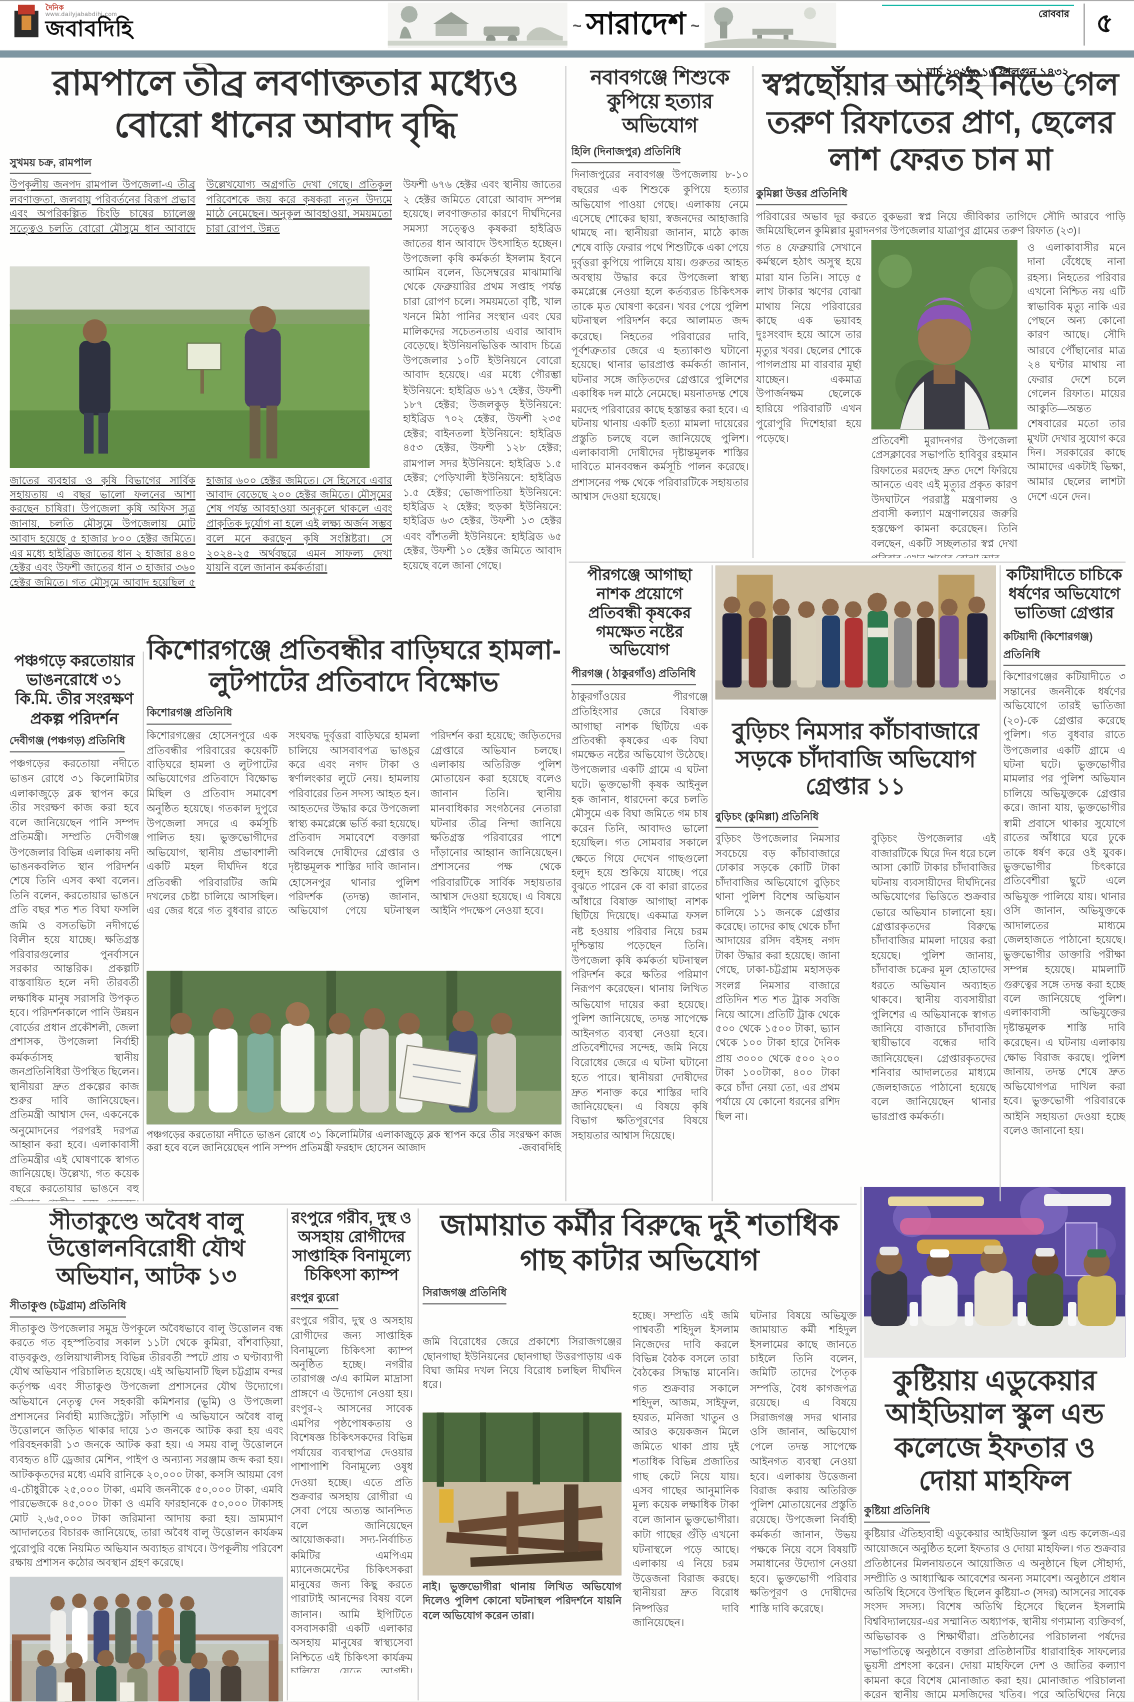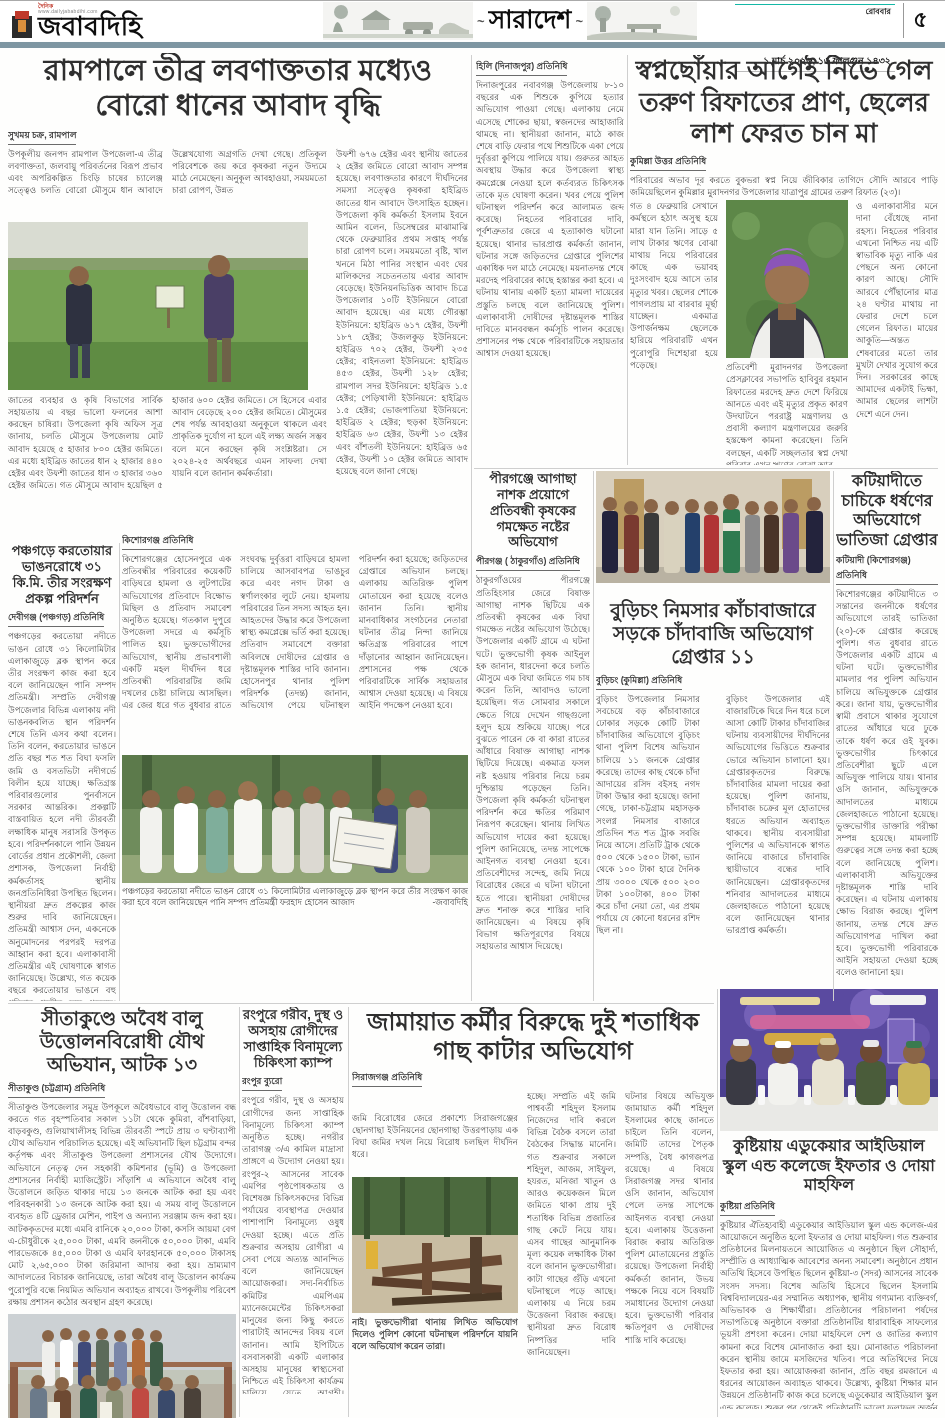--- a/index.html
+++ b/index.html
@@ -10,21 +10,21 @@
     font-family:"Liberation Sans","DejaVu Sans",sans-serif;
     border-top:1px solid #aaa;
   }
   
   .masthead { position:absolute; left:0; top:0; width:945px; height:40px; background:#fff; }
   .brand { position:absolute; left:10px; top:2px; display:flex; align-items:flex-end; gap:4px; }
   .brand-emblem { width:24px; height:30px; }
   .brand-stack { display:flex; flex-direction:column; line-height:1; }
   .brand-prefix { font-size:6px; color:#c0392b; font-weight:bold; }
   .brand-url { font-size:5px; color:#888; letter-spacing:.3px; }
-  .brand-title { font-size:26px; font-weight:bold; color:#0d0d0d; letter-spacing:.5px;font-family:Liberation Serif, serif; }
+  .brand-title { font-size:18px; font-weight:bold; color:#0d0d0d; letter-spacing:.5px;font-family:Liberation Serif, serif; }
   .section-band { position:absolute; left:300px; top:0; width:420px; height:40px; display:flex; align-items:center; justify-content:center; gap:4px; }
   .section-title { font-size:25px; font-weight:bold; color:#0d0d0d; white-space:nowrap;text-align:right; }
   .tilde { color:#555; font-size:13px; font-weight:bold; }
   .mast-right { position:absolute; right:50px; top:3px; width:160px; text-align:right; border-top:1px solid #14b8a6; border-bottom:1px solid #bbb; padding:2px 4px 3px; }
   .mast-day { font-size:8px; color:#222; font-weight:bold; line-height:1.3; }
   .mast-date { font-size:9.5px; color:#111; font-weight:bold; line-height:1.3;margin-top:38px; }
   .page-no-box { position:absolute; right:8px; top:2px; width:34px; height:35px; border-left:1px solid #999; display:flex; align-items:center; justify-content:center; }
   .page-no { font-size:22px; font-weight:bold; color:#111; }
   .mast-rule { position:absolute; left:0; top:41px; width:945px; height:6px; background:#7e96a2; }
   
@@ -95,21 +95,21 @@
     <div class="page-no-box">
       <span class="page-no">৫</span>
     </div>
   </div>
   <div class="mast-rule"></div>
 
   <div class="art" style="left:8px; top:52px; width:460px; height:478px;">
     <div class="hl" style="font-size:29px;">রামপালে তীব্র লবণাক্ততার মধ্যেও বোরো ধানের আবাদ বৃদ্ধি</div>
     <span class="byline">সুখময় চক্র, রামপাল</span>
     <div style="display:flex; gap:9px;">
-      <div style="width:364px;">
+      <div style="width:364px;text-decoration:underline;">
         <div class="body cols2" style="height:74px;">উপকূলীয় জনপদ রামপাল উপজেলা-এ তীব্র লবণাক্ততা, জলবায়ু পরিবর্তনের বিরূপ প্রভাব এবং অপরিকল্পিত চিংড়ি চাষের চ্যালেঞ্জ সত্ত্বেও চলতি বোরো মৌসুমে ধান আবাদে উল্লেখযোগ্য অগ্রগতি দেখা গেছে। প্রতিকূল পরিবেশকে জয় করে কৃষকরা নতুন উদ্যমে মাঠে নেমেছেন। অনুকূল আবহাওয়া, সময়মতো চারা রোপণ, উন্নত</div>
         <svg class="photo" width="300" height="168" viewBox="0 0 300 168">
           <rect width="300" height="168" fill="#d9dcd2"></rect>
           <rect y="36" width="300" height="14" fill="#87a06c"></rect>
           <rect y="48" width="300" height="120" fill="#76a254"></rect>
           <rect y="120" width="300" height="48" fill="#5f8c43"></rect>
           <rect x="148" y="64" width="28" height="22" fill="#e9ecd9" stroke="#6b7b52"></rect>
           <rect x="159" y="86" width="3" height="20" fill="#7a6b4a"></rect>
           <rect x="58" y="62" width="26" height="62" rx="6" fill="#2e3140"></rect>
           <circle cx="71" cy="54" r="10" fill="#8a6547"></circle>
@@ -122,20 +122,21 @@
         </svg>
         <div class="body cols2" style="height:128px; margin-top:4px;">জাতের ব্যবহার ও কৃষি বিভাগের সার্বিক সহায়তায় এ বছর ভালো ফলনের আশা করছেন চাষিরা। উপজেলা কৃষি অফিস সূত্র জানায়, চলতি মৌসুমে উপজেলায় মোট আবাদ হয়েছে ৫ হাজার ৮০০ হেক্টর জমিতে। এর মধ্যে হাইব্রিড জাতের ধান ২ হাজার ৪৪০ হেক্টর এবং উফশী জাতের ধান ৩ হাজার ৩৬০ হেক্টর জমিতে। গত মৌসুমে আবাদ হয়েছিল ৫ হাজার ৬০০ হেক্টর জমিতে। সে হিসেবে এবার আবাদ বেড়েছে ২০০ হেক্টর জমিতে। মৌসুমের শেষ পর্যন্ত আবহাওয়া অনুকূলে থাকলে এবং প্রাকৃতিক দুর্যোগ না হলে এই লক্ষ্য অর্জন সম্ভব বলে মনে করছেন কৃষি সংশ্লিষ্টরা। সে ২০২৪-২৫ অর্থবছরে এমন সাফল্য দেখা যায়নি বলে জানান কর্মকর্তারা।</div>
       </div>
       <div style="width:151px;">
         <div class="body" style="height:382px;">উফশী ৬৭৬ হেক্টর এবং স্থানীয় জাতের ২ হেক্টর জমিতে বোরো আবাদ সম্পন্ন হয়েছে। লবণাক্ততার কারণে দীর্ঘদিনের সমস্যা সত্ত্বেও কৃষকরা হাইব্রিড জাতের ধান আবাদে উৎসাহিত হচ্ছেন। উপজেলা কৃষি কর্মকর্তা ইসলাম ইবনে আমিন বলেন, ডিসেম্বরের মাঝামাঝি থেকে ফেব্রুয়ারির প্রথম সপ্তাহ পর্যন্ত চারা রোপণ চলে। সময়মতো বৃষ্টি, খাল খননে মিঠা পানির সংস্থান এবং ঘের মালিকদের সচেতনতায় এবার আবাদ বেড়েছে। ইউনিয়নভিত্তিক আবাদ চিত্রে উপজেলার ১০টি ইউনিয়নে বোরো আবাদ হয়েছে। এর মধ্যে গৌরম্ভা ইউনিয়নে: হাইব্রিড ৬১৭ হেক্টর, উফশী ১৮৭ হেক্টর; উজলকুড় ইউনিয়নে: হাইব্রিড ৭০২ হেক্টর, উফশী ২৩৫ হেক্টর; বাইনতলা ইউনিয়নে: হাইব্রিড ৪৫৩ হেক্টর, উফশী ১২৮ হেক্টর; রামপাল সদর ইউনিয়নে: হাইব্রিড ১.৫ হেক্টর; পেড়িখালী ইউনিয়নে: হাইব্রিড ১.৫ হেক্টর; ভোজপাতিয়া ইউনিয়নে: হাইব্রিড ২ হেক্টর; হুড়কা ইউনিয়নে: হাইব্রিড ৬৩ হেক্টর, উফশী ১৩ হেক্টর এবং বাঁশতলী ইউনিয়নে: হাইব্রিড ৬৫ হেক্টর, উফশী ১০ হেক্টর জমিতে আবাদ হয়েছে বলে জানা গেছে।</div>
       </div>
     </div>
   </div>
 
   <div class="art" style="left:476px; top:54px; width:148px; height:410px;">
+    <div class="hl" style="font-size:16.5px;">নবাবগঞ্জে শিশুকে কুপিয়ে হত্যার অভিযোগ</div>
     <span class="byline">হিলি (দিনাজপুর) প্রতিনিধি</span>
     <div class="body" style="height:330px;">দিনাজপুরের নবাবগঞ্জ উপজেলায় ৮-১০ বছরের এক শিশুকে কুপিয়ে হত্যার অভিযোগ পাওয়া গেছে। এলাকায় নেমে এসেছে শোকের ছায়া, স্বজনদের আহাজারি থামছে না। স্থানীয়রা জানান, মাঠে কাজ শেষে বাড়ি ফেরার পথে শিশুটিকে একা পেয়ে দুর্বৃত্তরা কুপিয়ে পালিয়ে যায়। গুরুতর আহত অবস্থায় উদ্ধার করে উপজেলা স্বাস্থ্য কমপ্লেক্সে নেওয়া হলে কর্তব্যরত চিকিৎসক তাকে মৃত ঘোষণা করেন। খবর পেয়ে পুলিশ ঘটনাস্থল পরিদর্শন করে আলামত জব্দ করেছে। নিহতের পরিবারের দাবি, পূর্বশত্রুতার জেরে এ হত্যাকাণ্ড ঘটানো হয়েছে। থানার ভারপ্রাপ্ত কর্মকর্তা জানান, ঘটনার সঙ্গে জড়িতদের গ্রেপ্তারে পুলিশের একাধিক দল মাঠে নেমেছে। ময়নাতদন্ত শেষে মরদেহ পরিবারের কাছে হস্তান্তর করা হবে। এ ঘটনায় থানায় একটি হত্যা মামলা দায়েরের প্রস্তুতি চলছে বলে জানিয়েছে পুলিশ। এলাকাবাসী দোষীদের দৃষ্টান্তমূলক শাস্তির দাবিতে মানববন্ধন কর্মসূচি পালন করেছে। প্রশাসনের পক্ষ থেকে পরিবারটিকে সহায়তার আশ্বাস দেওয়া হয়েছে।</div>
   </div>
 
   <div class="art" style="left:630px; top:54px; width:308px; height:410px;">
     <div class="hl" style="font-size:26px;">স্বপ্নছোঁয়ার আগেই নিভে গেল তরুণ রিফাতের প্রাণ, ছেলের লাশ ফেরত চান মা</div>
     <span class="byline">কুমিল্লা উত্তর প্রতিনিধি</span>
     <div class="body" style="height:24px;">পরিবারের অভাব দূর করতে বুকভরা স্বপ্ন নিয়ে জীবিকার তাগিদে সৌদি আরবে পাড়ি জমিয়েছিলেন কুমিল্লার মুরাদনগর উপজেলার যাত্রাপুর গ্রামের তরুণ রিফাত (২৩)।</div>
     <div style="display:flex; gap:8px; margin-top:2px;">
       <div class="body" style="width:88px; height:238px;">গত ৪ ফেব্রুয়ারি সেখানে কর্মস্থলে হঠাৎ অসুস্থ হয়ে মারা যান তিনি। সাড়ে ৫ লাখ টাকার ঋণের বোঝা মাথায় নিয়ে পরিবারের কাছে এক ভয়াবহ দুঃসংবাদ হয়ে আসে তার মৃত্যুর খবর। ছেলের শোকে পাগলপ্রায় মা বারবার মূর্ছা যাচ্ছেন। একমাত্র উপার্জনক্ষম ছেলেকে হারিয়ে পরিবারটি এখন পুরোপুরি দিশেহারা হয়ে পড়েছে।</div>
@@ -160,20 +161,21 @@
     
   </div>
 
   <div class="art" style="left:8px; top:542px; width:108px; height:458px;">
     <div class="hl" style="font-size:13px;">পঞ্চগড়ে করতোয়ার ভাঙনরোধে ৩১ কি.মি. তীর সংরক্ষণ প্রকল্প পরিদর্শন</div>
     <span class="byline">দেবীগঞ্জ (পঞ্চগড়) প্রতিনিধি</span>
     <div class="body" style="height:372px;">পঞ্চগড়ের করতোয়া নদীতে ভাঙন রোধে ৩১ কিলোমিটার এলাকাজুড়ে ব্লক স্থাপন করে তীর সংরক্ষণ কাজ করা হবে বলে জানিয়েছেন পানি সম্পদ প্রতিমন্ত্রী। সম্প্রতি দেবীগঞ্জ উপজেলার বিভিন্ন এলাকায় নদী ভাঙনকবলিত স্থান পরিদর্শন শেষে তিনি এসব কথা বলেন। তিনি বলেন, করতোয়ার ভাঙনে প্রতি বছর শত শত বিঘা ফসলি জমি ও বসতভিটা নদীগর্ভে বিলীন হয়ে যাচ্ছে। ক্ষতিগ্রস্ত পরিবারগুলোর পুনর্বাসনে সরকার আন্তরিক। প্রকল্পটি বাস্তবায়িত হলে নদী তীরবর্তী লক্ষাধিক মানুষ সরাসরি উপকৃত হবে। পরিদর্শনকালে পানি উন্নয়ন বোর্ডের প্রধান প্রকৌশলী, জেলা প্রশাসক, উপজেলা নির্বাহী কর্মকর্তাসহ স্থানীয় জনপ্রতিনিধিরা উপস্থিত ছিলেন। স্থানীয়রা দ্রুত প্রকল্পের কাজ শুরুর দাবি জানিয়েছেন। প্রতিমন্ত্রী আশ্বাস দেন, একনেকে অনুমোদনের পরপরই দরপত্র আহ্বান করা হবে। এলাকাবাসী প্রতিমন্ত্রীর এই ঘোষণাকে স্বাগত জানিয়েছে। উল্লেখ্য, গত কয়েক বছরে করতোয়ার ভাঙনে বহু পরিবার গৃহহীন হয়ে পড়েছে। পানি উন্নয়ন বোর্ড জানায়, জরিপ কাজ ইতোমধ্যে শেষ পর্যায়ে রয়েছে।</div>
   </div>
 
   <div class="art" style="left:122px; top:528px; width:346px; height:472px;">
+    <div class="hl" style="font-size:22px;">কিশোরগঞ্জে প্রতিবন্ধীর বাড়িঘরে হামলা-লুটপাটের প্রতিবাদে বিক্ষোভ</div>
     <span class="byline">কিশোরগঞ্জ প্রতিনিধি</span>
     <div class="body cols3" style="height:198px;">কিশোরগঞ্জের হোসেনপুরে এক প্রতিবন্ধীর পরিবারের কয়েকটি বাড়িঘরে হামলা ও লুটপাটের অভিযোগের প্রতিবাদে বিক্ষোভ মিছিল ও প্রতিবাদ সমাবেশ অনুষ্ঠিত হয়েছে। গতকাল দুপুরে উপজেলা সদরে এ কর্মসূচি পালিত হয়। ভুক্তভোগীদের অভিযোগ, স্থানীয় প্রভাবশালী একটি মহল দীর্ঘদিন ধরে প্রতিবন্ধী পরিবারটির জমি দখলের চেষ্টা চালিয়ে আসছিল। এর জের ধরে গত বুধবার রাতে সংঘবদ্ধ দুর্বৃত্তরা বাড়িঘরে হামলা চালিয়ে আসবাবপত্র ভাঙচুর করে এবং নগদ টাকা ও স্বর্ণালংকার লুটে নেয়। হামলায় পরিবারের তিন সদস্য আহত হন। আহতদের উদ্ধার করে উপজেলা স্বাস্থ্য কমপ্লেক্সে ভর্তি করা হয়েছে। প্রতিবাদ সমাবেশে বক্তারা অবিলম্বে দোষীদের গ্রেপ্তার ও দৃষ্টান্তমূলক শাস্তির দাবি জানান। হোসেনপুর থানার পুলিশ পরিদর্শক (তদন্ত) জানান, অভিযোগ পেয়ে ঘটনাস্থল পরিদর্শন করা হয়েছে; জড়িতদের গ্রেপ্তারে অভিযান চলছে। এলাকায় অতিরিক্ত পুলিশ মোতায়েন করা হয়েছে বলেও জানান তিনি। স্থানীয় মানবাধিকার সংগঠনের নেতারা ঘটনার তীব্র নিন্দা জানিয়ে ক্ষতিগ্রস্ত পরিবারের পাশে দাঁড়ানোর আহ্বান জানিয়েছেন। প্রশাসনের পক্ষ থেকে পরিবারটিকে সার্বিক সহায়তার আশ্বাস দেওয়া হয়েছে। এ বিষয়ে আইনি পদক্ষেপ নেওয়া হবে।</div>
     <svg class="photo" width="346" height="128" viewBox="0 0 346 128" style="margin-top:4px;">
       <rect width="346" height="128" fill="#6f8c5c"></rect>
       <rect y="0" width="346" height="54" fill="#5c7a4b"></rect>
       <rect x="20" y="0" width="10" height="60" fill="#46603a"></rect>
       <rect x="150" y="0" width="8" height="56" fill="#46603a"></rect>
       <rect x="250" y="0" width="9" height="58" fill="#46603a"></rect>
       <rect y="100" width="346" height="28" fill="#93a678"></rect>
       <rect x="18" y="52" width="22" height="66" rx="6" fill="#f2f2ee"></rect>
@@ -242,21 +244,21 @@
     </svg>
     <div class="hl" style="font-size:19px; margin-top:16px;">বুড়িচং নিমসার কাঁচাবাজারে সড়কে চাঁদাবাজি অভিযোগ গ্রেপ্তার ১১</div>
     <span class="byline">বুড়িচং (কুমিল্লা) প্রতিনিধি</span>
     <div style="display:flex; gap:26px;">
       <div class="body" style="width:112px; height:300px;">বুড়িচং উপজেলার নিমসার সবচেয়ে বড় কাঁচাবাজারে ঢোকার সড়কে কোটি টাকা চাঁদাবাজির অভিযোগে বুড়িচং থানা পুলিশ বিশেষ অভিযান চালিয়ে ১১ জনকে গ্রেপ্তার করেছে। তাদের কাছ থেকে চাঁদা আদায়ের রসিদ বইসহ নগদ টাকা উদ্ধার করা হয়েছে। জানা গেছে, ঢাকা-চট্টগ্রাম মহাসড়ক সংলগ্ন নিমসার বাজারে প্রতিদিন শত শত ট্রাক সবজি নিয়ে আসে। প্রতিটি ট্রাক থেকে ৫০০ থেকে ১৫০০ টাকা, ভ্যান থেকে ১০০ টাকা হারে দৈনিক প্রায় ৩০০০ থেকে ৫০০ ২০০ টাকা ১০০টাকা, ৪০০ টাকা করে চাঁদা নেয়া তো, এর প্রথম পর্যায়ে যে কোনো ধরনের রশিদ ছিল না।</div>
       <div class="body" style="width:112px; height:300px;">বুড়িচং উপজেলার এই বাজারটিকে ঘিরে দিন ধরে চলে আসা কোটি টাকার চাঁদাবাজির ঘটনায় ব্যবসায়ীদের দীর্ঘদিনের অভিযোগের ভিত্তিতে শুক্রবার ভোরে অভিযান চালানো হয়। গ্রেপ্তারকৃতদের বিরুদ্ধে চাঁদাবাজির মামলা দায়ের করা হয়েছে। পুলিশ জানায়, চাঁদাবাজ চক্রের মূল হোতাদের ধরতে অভিযান অব্যাহত থাকবে। স্থানীয় ব্যবসায়ীরা পুলিশের এ অভিযানকে স্বাগত জানিয়ে বাজারে চাঁদাবাজি স্থায়ীভাবে বন্ধের দাবি জানিয়েছেন। গ্রেপ্তারকৃতদের শনিবার আদালতের মাধ্যমে জেলহাজতে পাঠানো হয়েছে বলে জানিয়েছেন থানার ভারপ্রাপ্ত কর্মকর্তা।</div>
     </div>
   </div>
 
   <div class="art" style="left:836px; top:470px; width:102px; height:530px;">
-    <div class="hl" style="font-size:16px;">কটিয়াদীতে চাচিকে ধর্ষণের অভিযোগে ভাতিজা গ্রেপ্তার</div>
+    <div class="hl" style="font-size:13px;">কটিয়াদীতে চাচিকে ধর্ষণের অভিযোগে ভাতিজা গ্রেপ্তার</div>
     <span class="byline">কটিয়াদী (কিশোরগঞ্জ) প্রতিনিধি</span>
     <div class="body" style="height:430px;">কিশোরগঞ্জের কটিয়াদীতে ৩ সন্তানের জননীকে ধর্ষণের অভিযোগে তারই ভাতিজা (২০)-কে গ্রেপ্তার করেছে পুলিশ। গত বুধবার রাতে উপজেলার একটি গ্রামে এ ঘটনা ঘটে। ভুক্তভোগীর মামলার পর পুলিশ অভিযান চালিয়ে অভিযুক্তকে গ্রেপ্তার করে। জানা যায়, ভুক্তভোগীর স্বামী প্রবাসে থাকার সুযোগে রাতের আঁধারে ঘরে ঢুকে তাকে ধর্ষণ করে ওই যুবক। ভুক্তভোগীর চিৎকারে প্রতিবেশীরা ছুটে এলে অভিযুক্ত পালিয়ে যায়। থানার ওসি জানান, অভিযুক্তকে আদালতের মাধ্যমে জেলহাজতে পাঠানো হয়েছে। ভুক্তভোগীর ডাক্তারি পরীক্ষা সম্পন্ন হয়েছে। মামলাটি গুরুত্বের সঙ্গে তদন্ত করা হচ্ছে বলে জানিয়েছে পুলিশ। এলাকাবাসী অভিযুক্তের দৃষ্টান্তমূলক শাস্তি দাবি করেছেন। এ ঘটনায় এলাকায় ক্ষোভ বিরাজ করছে। পুলিশ জানায়, তদন্ত শেষে দ্রুত অভিযোগপত্র দাখিল করা হবে। ভুক্তভোগী পরিবারকে আইনি সহায়তা দেওয়া হচ্ছে বলেও জানানো হয়।</div>
   </div>
 
   <div class="art" style="left:8px; top:1006px; width:228px; height:412px;">
     <div class="hl" style="font-size:19px;">সীতাকুণ্ডে অবৈধ বালু উত্তোলনবিরোধী যৌথ অভিযান, আটক ১৩</div>
     <span class="byline">সীতাকুণ্ড (চট্টগ্রাম) প্রতিনিধি</span>
     <div class="body" style="height:208px;">সীতাকুণ্ড উপজেলার সমুদ্র উপকূলে অবৈধভাবে বালু উত্তোলন বন্ধ করতে গত বৃহস্পতিবার সকাল ১১টা থেকে কুমিরা, বাঁশবাড়িয়া, বাড়বকুণ্ড, গুলিয়াখালীসহ বিভিন্ন তীরবর্তী স্পটে প্রায় ৩ ঘণ্টাব্যাপী যৌথ অভিযান পরিচালিত হয়েছে। এই অভিযানটি ছিল চট্টগ্রাম বন্দর কর্তৃপক্ষ এবং সীতাকুণ্ড উপজেলা প্রশাসনের যৌথ উদ্যোগে। অভিযানে নেতৃত্ব দেন সহকারী কমিশনার (ভূমি) ও উপজেলা প্রশাসনের নির্বাহী ম্যাজিস্ট্রেট। সাঁড়াশি এ অভিযানে অবৈধ বালু উত্তোলনে জড়িত থাকার দায়ে ১৩ জনকে আটক করা হয় এবং পরিবহনকারী ১৩ জনকে আটক করা হয়। এ সময় বালু উত্তোলনে ব্যবহৃত ৪টি ড্রেজার মেশিন, পাইপ ও অন্যান্য সরঞ্জাম জব্দ করা হয়। আটককৃতদের মধ্যে এমবি রানিকে ২০,০০০ টাকা, কসসি আয়মা বেগ এ-চৌধুরীকে ২৫,০০০ টাকা, এমবি জননীকে ৫০,০০০ টাকা, এমবি পারভেজকে ৪৫,০০০ টাকা ও এমবি ফারহানকে ৫০,০০০ টাকাসহ মোট ২,৬৫,০০০ টাকা জরিমানা আদায় করা হয়। ভ্রাম্যমাণ আদালতের বিচারক জানিয়েছে, তারা অবৈধ বালু উত্তোলন কার্যক্রম পুরোপুরি বন্ধে নিয়মিত অভিযান অব্যাহত রাখবে। উপকূলীয় পরিবেশ রক্ষায় প্রশাসন কঠোর অবস্থান গ্রহণ করেছে।</div>
     <svg class="photo" width="228" height="134" viewBox="0 0 228 134" style="margin-top:5px;">
       <rect width="228" height="134" fill="#ccd1d4"></rect>
@@ -357,21 +359,21 @@
         <circle cx="151" cy="63" r="11" fill="#6e4a33"></circle>
         <rect x="143" y="51" width="16" height="7" rx="3" fill="#e8e8e8"></rect>
       <rect x="178" y="74" width="32" height="42" rx="8" fill="#c9b45c"></rect>
         <circle cx="194" cy="64" r="11" fill="#8a6547"></circle>
         <rect x="186" y="52" width="16" height="7" rx="3" fill="#3a7a4f"></rect>
       <rect x="38" y="96" width="7" height="20" rx="2" fill="#f8f8f8"></rect>
       <rect x="84" y="96" width="7" height="20" rx="2" fill="#f8f8f8"></rect>
       <rect x="128" y="96" width="7" height="20" rx="2" fill="#f8f8f8"></rect>
       <rect x="170" y="96" width="7" height="20" rx="2" fill="#f8f8f8"></rect>
     </svg>
-    <div class="hl" style="font-size:16px; margin-top:5px;">কুষ্টিয়ায় এডুকেয়ার আইডিয়াল স্কুল এন্ড কলেজে ইফতার ও দোয়া মাহফিল</div>
+    <div class="hl" style="font-size:23px; margin-top:5px;">কুষ্টিয়ায় এডুকেয়ার আইডিয়াল স্কুল এন্ড কলেজে ইফতার ও দোয়া মাহফিল</div>
     <span class="byline">কুষ্টিয়া প্রতিনিধি</span>
     <div class="body" style="height:190px;">কুষ্টিয়ার ঐতিহ্যবাহী এডুকেয়ার আইডিয়াল স্কুল এন্ড কলেজ-এর আয়োজনে অনুষ্ঠিত হলো ইফতার ও দোয়া মাহফিল। গত শুক্রবার প্রতিষ্ঠানের মিলনায়তনে আয়োজিত এ অনুষ্ঠানে ছিল সৌহার্দ্য, সম্প্রীতি ও আধ্যাত্মিক আবেশের অনন্য সমাবেশ। অনুষ্ঠানে প্রধান অতিথি হিসেবে উপস্থিত ছিলেন কুষ্টিয়া-৩ (সদর) আসনের সাবেক সংসদ সদস্য। বিশেষ অতিথি হিসেবে ছিলেন ইসলামি বিশ্ববিদ্যালয়ের-এর সম্মানিত অধ্যাপক, স্থানীয় গণ্যমান্য ব্যক্তিবর্গ, অভিভাবক ও শিক্ষার্থীরা। প্রতিষ্ঠানের পরিচালনা পর্ষদের সভাপতিত্বে অনুষ্ঠানে বক্তারা প্রতিষ্ঠানটির ধারাবাহিক সাফল্যের ভূয়সী প্রশংসা করেন। দোয়া মাহফিলে দেশ ও জাতির কল্যাণ কামনা করে বিশেষ মোনাজাত করা হয়। মোনাজাত পরিচালনা করেন স্থানীয় জামে মসজিদের খতিব। পরে অতিথিদের নিয়ে ইফতার করা হয়। আয়োজকরা জানান, প্রতি বছর রমজানে এ ধরনের আয়োজন অব্যাহত থাকবে। উল্লেখ্য, কুষ্টিয়া শিক্ষার মান উন্নয়নে প্রতিষ্ঠানটি কাজ করে চলেছে এডুকেয়ার আইডিয়াল স্কুল এন্ড কলেজ। শুরুর পর থেকেই প্রতিষ্ঠানটি ভালো ফলাফল অর্জন করে আসছে।</div>
   </div>
 
   <div class="vrule" style="left:471px; top:54px; height:946px;"></div>
   <div class="vrule" style="left:627px; top:54px; height:410px;"></div>
   <div class="vrule" style="left:119px; top:542px; height:458px;"></div>
   <div class="vrule" style="left:593px; top:470px; height:530px;"></div>
   <div class="vrule" style="left:833px; top:470px; height:530px;"></div>
   <div class="vrule" style="left:239px; top:1006px; height:410px;"></div>

